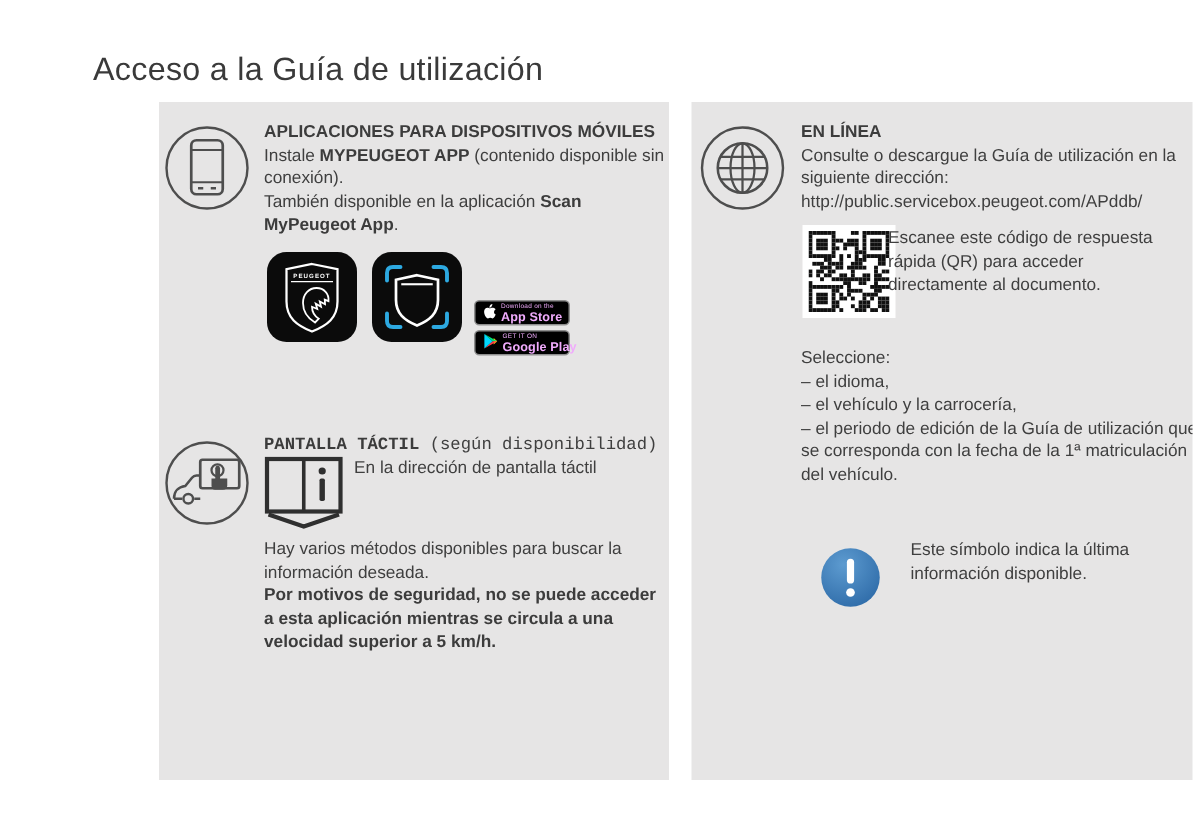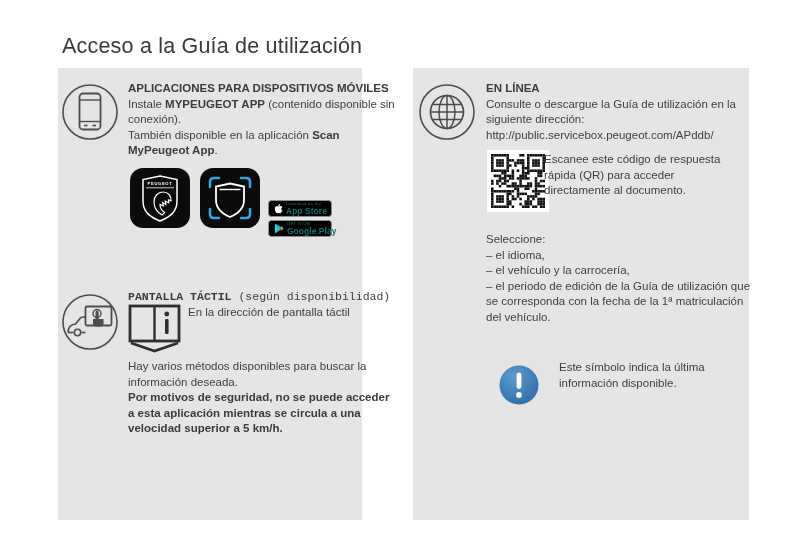--- a/index.html
+++ b/index.html
@@ -5,36 +5,36 @@
   html,body{margin:0;padding:0;}
   body{
     width:795px;height:560px;background:#ffffff;position:relative;overflow:hidden;
     font-family:"Liberation Sans", sans-serif;color:#3f3f3f;
   }
   .page-title{
     position:absolute;left:62px;top:34px;font-size:21.5px;font-weight:400;
     color:#3a3a3a;letter-spacing:.2px;margin:0;
   }
   .panel{
-    position:absolute;top:68px;width:304px;height:452px;background:#e6e5e5;
+    position:absolute;top:68px;width:340px;height:452px;background:#e6e5e5;margin-left:48px;
   }
   #panel-left{left:58px;}
   #panel-right{left:413px;padding-left:32px;}
   .circ{position:absolute;width:58px;height:58px;}
   p{margin:0;font-size:11.5px;line-height:15.6px;color:#3f3f3f;}
   .abs{position:absolute;}
   b{font-weight:700;color:#3c3c3c;}
   .hd{font-weight:700;color:#3c3c3c;}
   
   .appicon{position:absolute;width:60px;height:60px;}
   
   .badge{
     position:absolute;width:64px;height:17px;background:#000;border:1px solid #8e8e8e;
     border-radius:3.5px;box-sizing:border-box;display:flex;align-items:center;
-    gap:3px;padding:1px 5px;color:#0f766e;
+    gap:3px;padding:1px 5px;color:#f0abfc;
   }
   .badge .txt{display:flex;flex-direction:column;line-height:1;}
   .badge .small{font-size:4.3px;letter-spacing:.2px;white-space:nowrap;}
   .badge .big{font-size:8.4px;font-weight:700;margin-top:1px;white-space:nowrap;letter-spacing:.1px;}
   
   .qrbox{position:absolute;background:#fff;width:62px;height:62px;display:flex;align-items:center;justify-content:center;}
   
   .url{white-space:nowrap;}
 </style>
 </head>

